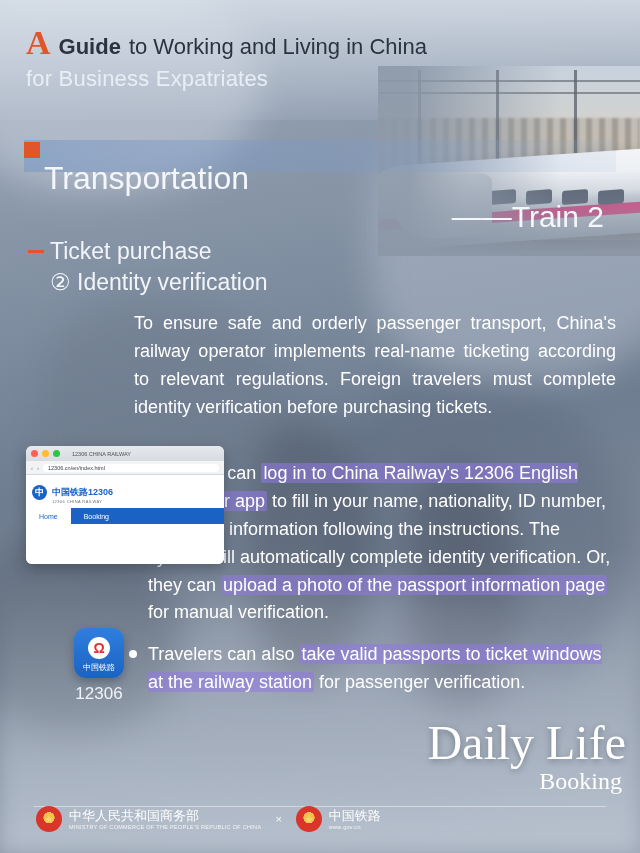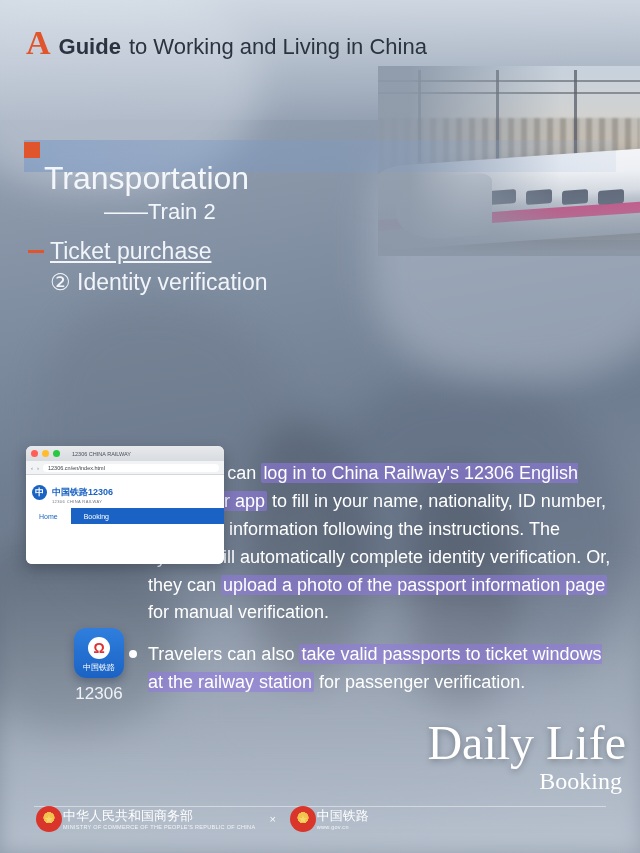--- a/index.html
+++ b/index.html
@@ -95,27 +95,27 @@
   .panel {
     position: absolute; left: 24px; top: 140px; width: 592px; height: 32px;
     background: linear-gradient(to right, rgba(118,150,196,.55), rgba(150,175,210,.12));
   }
   .orange-sq { position: absolute; left: 24px; top: 142px; width: 16px; height: 16px; background: #e0552c; }
 
   .title {
     position: absolute; left: 44px; top: 158px; width: 560px;
     font-size: 32px; color: #f3f7fb; line-height: 1.25; font-weight: normal;
   }
-  .title-sub { padding-left: 60px; font-size: 22px; color: #f3f7fb; }
+  .title-sub { padding-left: 60px; font-size: 30px; color: #f3f7fb; text-align: right; }
 
   .sect {
     position: absolute; left: 28px; top: 238px; width: 580px; color: #f1f5fa;
   }
   .sect-dash { display: inline-block; width: 16px; height: 3px; background: #e0552c; vertical-align: 6px; margin-right: 6px; }
-  .sect-1 { font-size: 23px; text-decoration: underline; }
+  .sect-1 { font-size: 23px; }
   .sect-2 { font-size: 23px; margin-top: 4px; padding-left: 22px; }
 
   .para {
     position: absolute; left: 134px; top: 310px; width: 482px;
     font-size: 18px; line-height: 1.55; color: #ffffff;
     text-align: justify;
   }
 
   .bullets { position: absolute; left: 148px; top: 460px; width: 470px; color: #fff; }
   .bullet { position: relative; font-size: 18px; line-height: 1.55; margin-bottom: 14px; }
@@ -173,21 +173,21 @@
   .footer {
     position: absolute; left: 0; right: 0; bottom: 0; height: 68px;
     display: flex; align-items: center; gap: 14px; padding-left: 36px;
   }
   .fr { position: absolute; left: 34px; right: 34px; bottom: 46px; height: 1px; background: rgba(255,255,255,.45); }
   .emblem { width: 26px; height: 26px; border-radius: 50%; background: radial-gradient(circle at 50% 45%, #f2c14e 0 28%, #d9352a 30% 100%); position: relative; flex: 0 0 auto; }
   .emblem::after { content: "★"; position: absolute; inset: 0; color: #f7d66a; font-size: 11px; display: flex; align-items: center; justify-content: center; }
   .f-txt-cn { color: #fff; font-size: 13px; line-height: 1.25; white-space: nowrap; }
   .f-txt-en { color: rgba(255,255,255,.85); font-size: 5.5px; letter-spacing: .3px; white-space: nowrap; }
   .f-x { color: rgba(255,255,255,.9); font-size: 11px; }
-  .f-group { display: flex; align-items: center; gap: 1px; }
+  .f-group { display: flex; align-items: center; gap: 7px; }
 </style>
 </head>
 <body>
 
 <div id="poster">
 
   <div class="bg-blobs">
     <div class="blob b1"></div>
       <div class="blob b2"></div>
       <div class="blob b3"></div>
@@ -219,36 +219,38 @@
     <div class="photo-fade"></div>
     <div class="photo-fade-b"></div>
   </div>
 
   <div class="hdr">
     <div class="hdr-line1">
       <span class="big-a">A</span>
       <span class="hdr-strong">Guide</span>
       <span class="hdr-rest">to Working and Living in China</span>
     </div>
+    <div class="hdr-line2">for Business Expatriates</div>
   </div>
 
   <div class="panel"></div>
   <div class="orange-sq"></div>
   <div class="title">
     <div>Transportation</div>
     <div class="title-sub">——Train 2</div>
   </div>
 
   <div class="sect">
     <div class="sect-1">
       <span class="sect-dash"></span><span>Ticket purchase</span>
     </div>
     <div class="sect-2">② Identity verification</div>
   </div>
 
+  <div class="para">To ensure safe and orderly passenger transport, China's railway operator implements real-name ticketing according to relevant regulations. Foreign travelers must complete identity verification before purchasing tickets.</div>
 
   <div class="bullets" id="bullets">
       <div class="bullet"><span class="dot"></span><span>Travelers can </span><span class="hl">log in to China Railway's 12306 English website or app</span><span> to fill in your name, nationality, ID number, and other information following the instructions. The system will automatically complete identity verification. Or, they can </span><span class="hl">upload a photo of the passport information page</span><span> for manual verification.</span></div>
       <div class="bullet"><span class="dot"></span><span>Travelers can also </span><span class="hl">take valid passports to ticket windows at the railway station</span><span> for passenger verification.</span></div>
     </div>
 
   <div class="browser">
     <div class="bw-bar">
       <span class="bw-dot bw-r"></span>
       <span class="bw-dot bw-y"></span>

